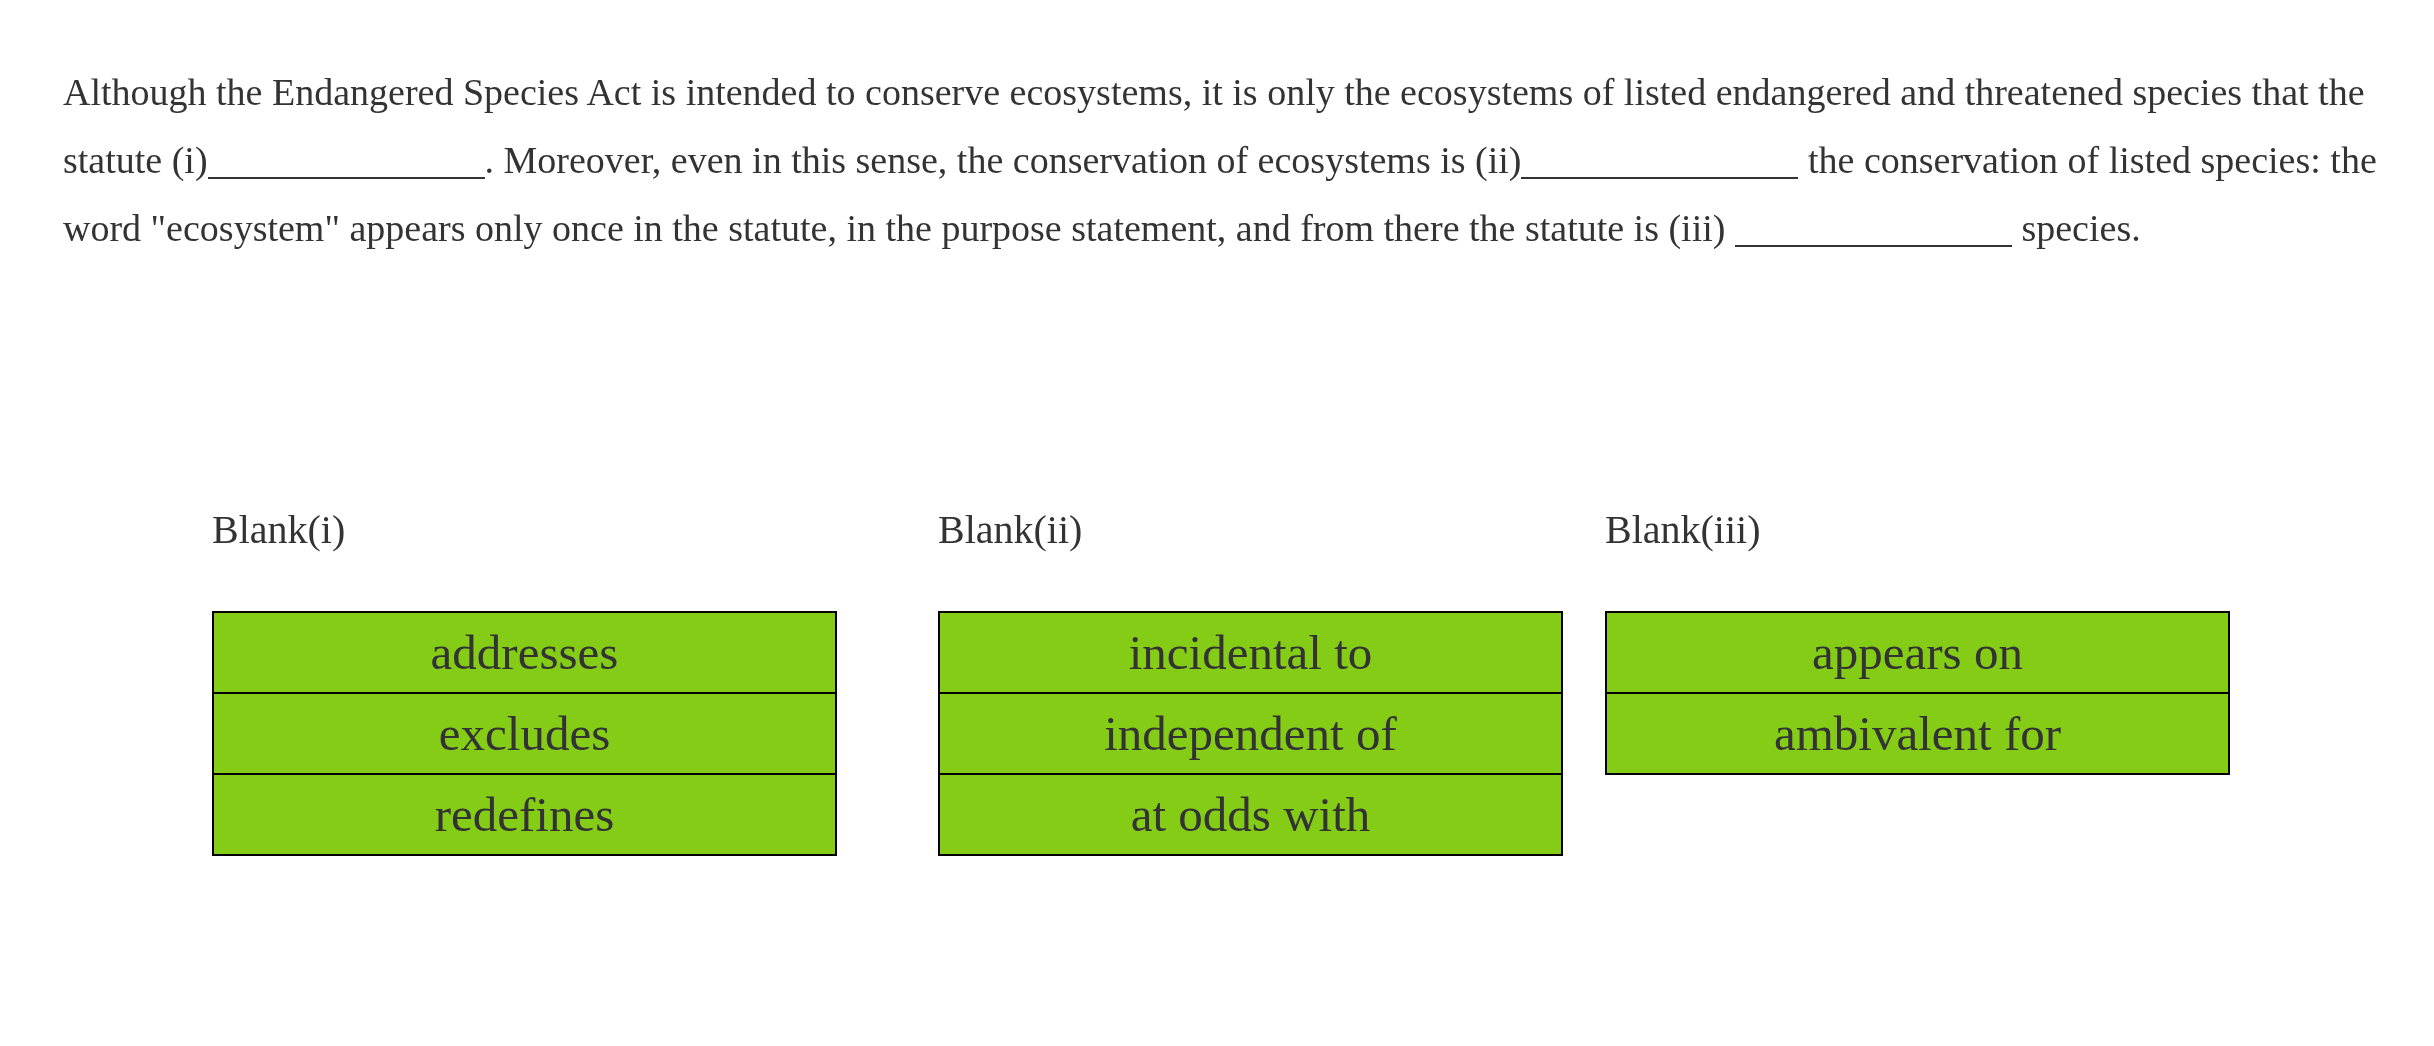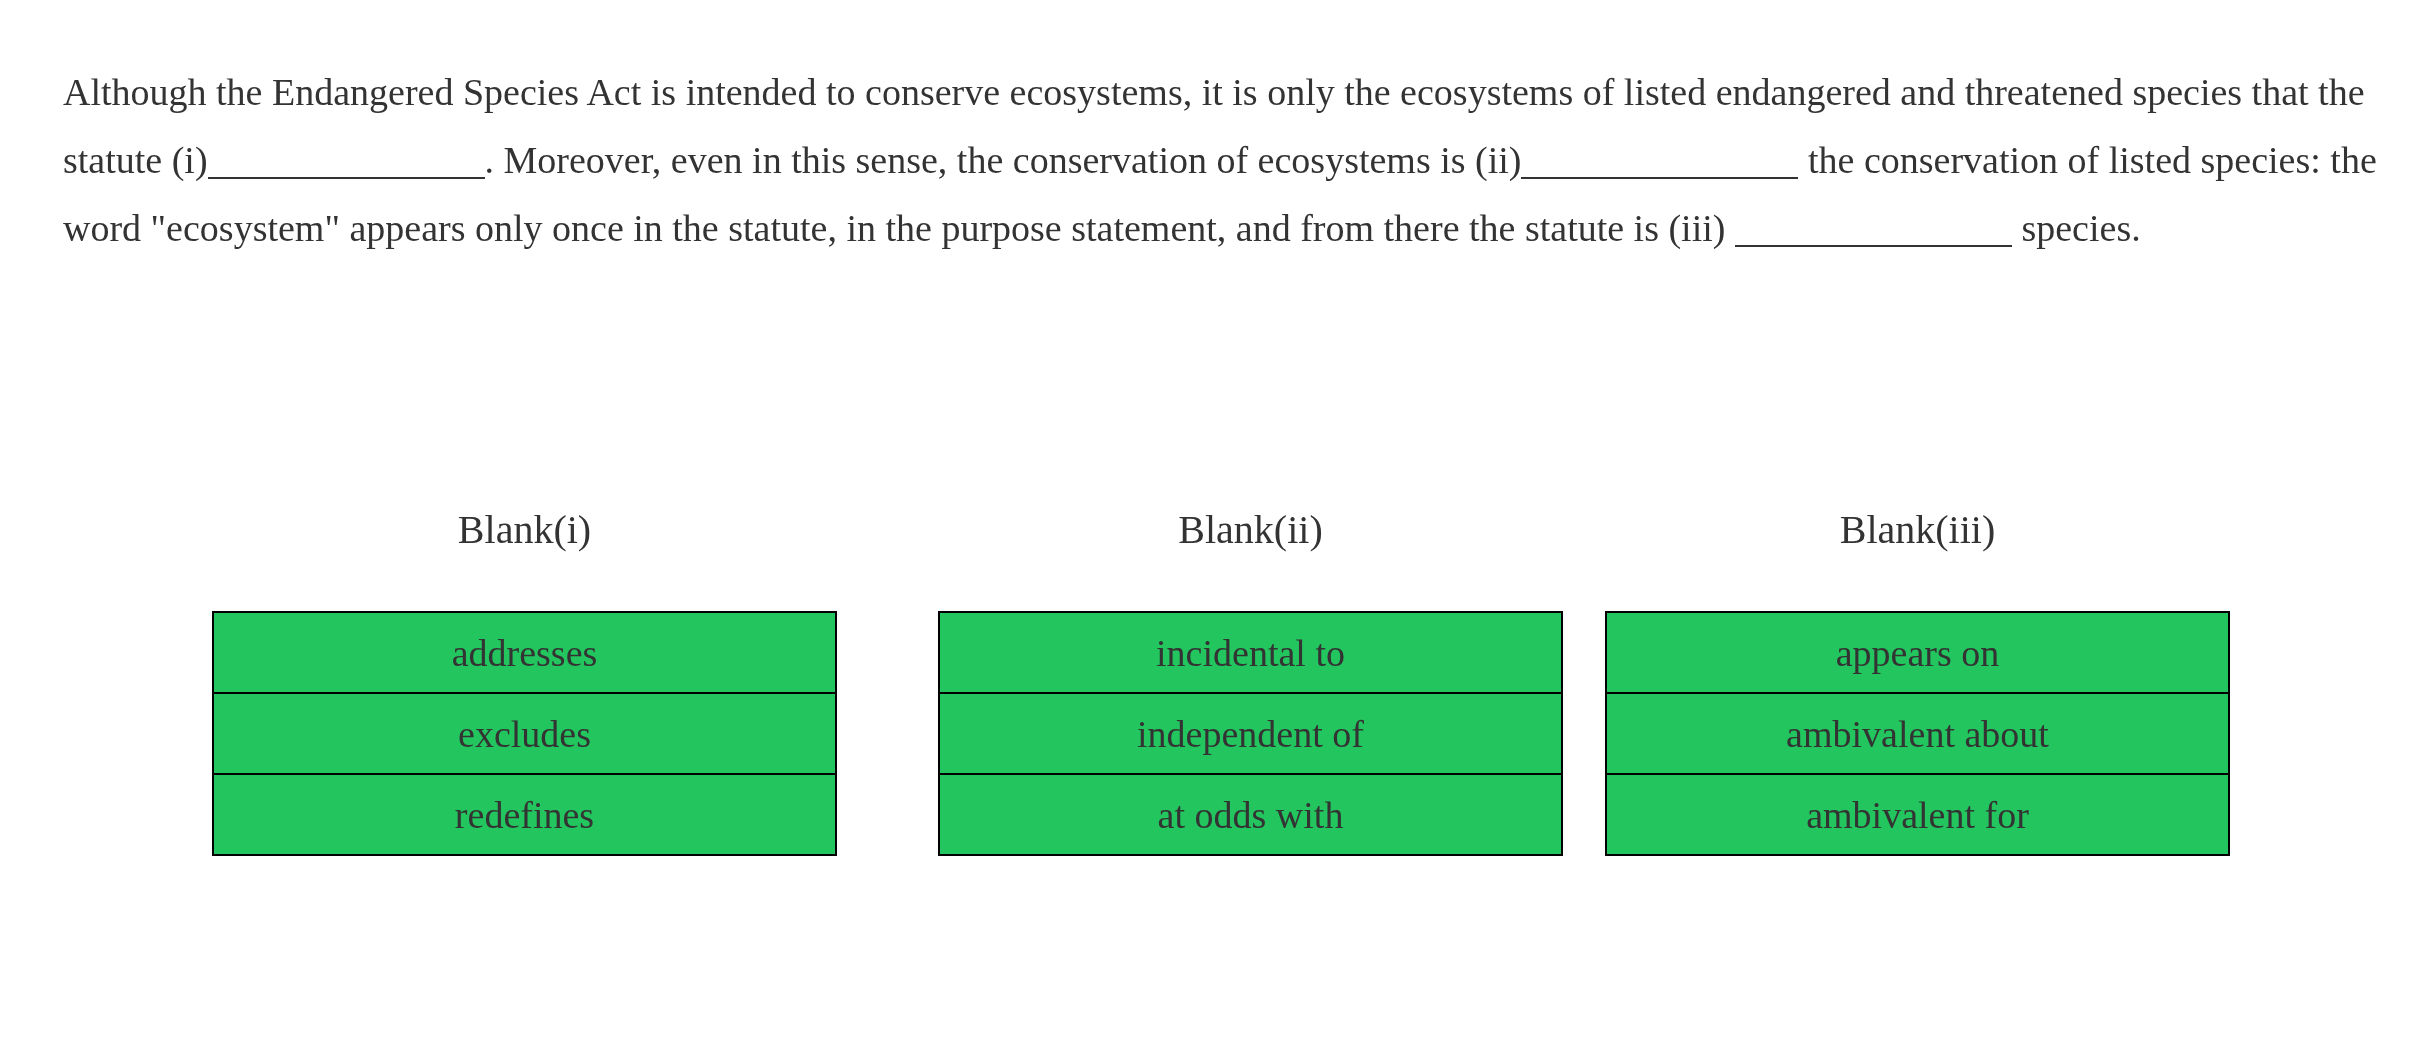--- a/index.html
+++ b/index.html
@@ -38,42 +38,42 @@
       top: 0;
       width: 2434px;
       height: 1046px;
     }
     .col {
       position: absolute;
       top: 500px;
       width: 625px;
     }
     .col-header {
-      text-align: center;
+      text-align: left;
       font-size: 40px;
       line-height: 60px;
       height: 60px;
       margin-bottom: 51px;
       color: #333333;
     }
     .choice-table {
       width: 625px;
       border-collapse: collapse;
       border: 2px solid #000000;
     }
     .choice-table td {
       border: 2px solid #000000;
       height: 79px;
       padding: 0;
       text-align: center;
       vertical-align: middle;
-      font-size: 38px;
+      font-size: 49px;
       color: #333333;
       cursor: pointer;
-      background: #22c55e;
+      background: #84cc16;
     }
   </style>
 </head>
 <body>
 
 <p class="passage"><span>Although the Endangered Species Act is intended to conserve ecosystems, it is only the ecosystems of listed endangered and threatened species that the statute (i)</span><span class="blank-line"></span><span>. Moreover, even in this sense, the conservation of ecosystems is (ii)</span><span class="blank-line"></span><span> the conservation of listed species: the word "ecosystem" appears only once in the statute, in the purpose statement, and from there the statute is (iii) </span><span class="blank-line"></span><span> species.</span></p>
 
 <div class="columns">
 
   <div class="col" style="left:212px;">
@@ -111,22 +111,19 @@
   </div>
 
   <div class="col" style="left:1605px;">
     <div class="col-header">Blank(iii)</div>
     <table class="choice-table">
       <tbody>
           <tr>
             <td>appears on</td>
           </tr>
       <tr>
-            <td>ambivalent about</td>
-          </tr>
-      <tr>
             <td>ambivalent for</td>
           </tr>
     </tbody>
       </table>
   </div>
 
 </div>
 
 </body></html>

